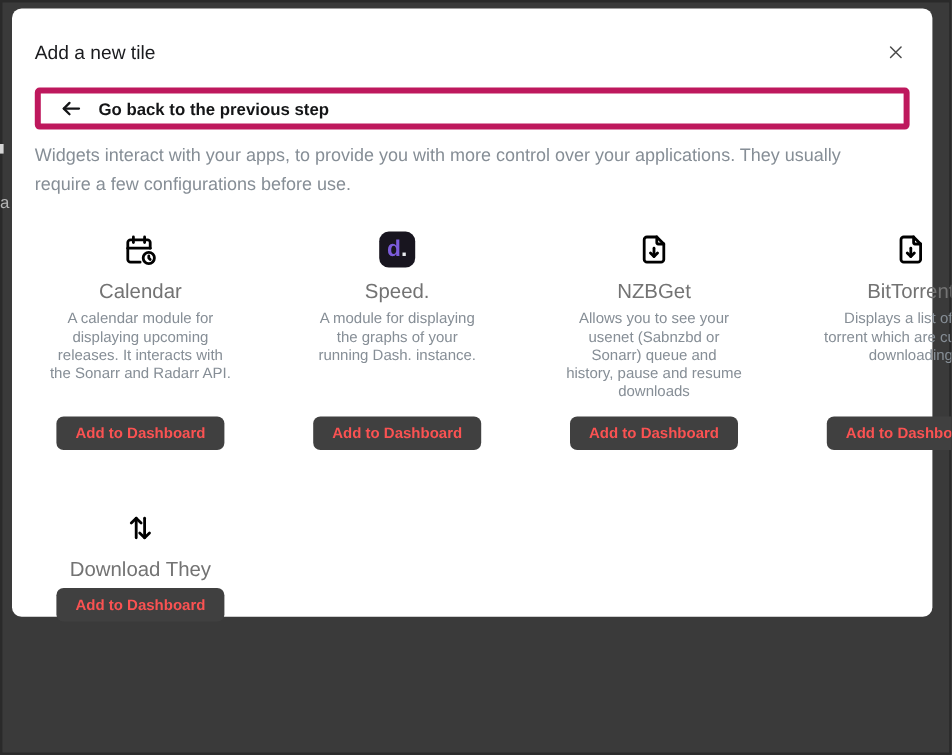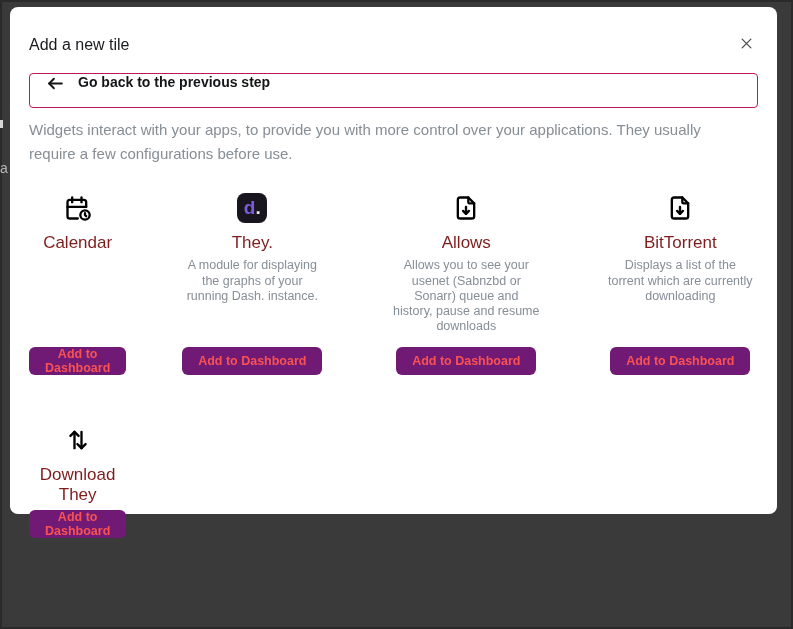--- a/index.html
+++ b/index.html
@@ -24,48 +24,48 @@
   }
   .modal-header { display: flex; align-items: center; justify-content: space-between; height: 24px; }
   .modal-title { font-size: 16px; font-weight: 500; color: #1a1b1e; }
   .close-btn {
     width: 24px; height: 24px; border: none; background: transparent;
     display: flex; align-items: center; justify-content: center;
     color: #4a4a4a; cursor: pointer; border-radius: 4px;
   }
   .back-btn {
     margin-top: 16px; width: 100%; height: 35px;
-    background: #fff; border: 1px solid #be185d; border-radius: 4px;
-    display: flex; align-items: flex-start; gap: 13px; padding: 0 16px;
+    background: #fff; border: 5px solid #be185d; border-radius: 4px;
+    display: flex; align-items: center; gap: 13px; padding: 0 16px;
     font-family: inherit; font-size: 14px; font-weight: 700; color: #141517;
     cursor: pointer;
   }
   .back-arrow { display: flex; align-items: center; color: #141517; }
   .modal-desc {
     margin-top: 10px;
     font-size: 15px; line-height: 1.58; color: #868e96;
     white-space: pre-line;
   }
   .tile-grid {
     margin-top: 28px;
     display: grid;
     grid-template-columns: repeat(4, 1fr);
     column-gap: 38px; row-gap: 50px;
   }
   .tile { display: flex; flex-direction: column; align-items: center; text-align: center; }
   .tile-icon { height: 30px; margin-bottom: 10px; display: flex; align-items: center; justify-content: center; color: #000; }
-  .tile-title { font-size: 17px; color: #7f1d1d; margin-bottom: 5px; }
+  .tile-title { font-size: 17px; color: #737373; margin-bottom: 5px; }
   .tile-desc {
     font-size: 12.5px; line-height: 1.22; color: #868e96;
     width: 176px; margin-bottom: 12px; white-space: pre-line;
   }
   .add-btn {
     margin-top: auto;
     height: 28px; padding: 0 16px;
-    background: #701a75; color: #fa5252;
+    background: #404040; color: #fa5252;
     border: none; border-radius: 6px;
     font-family: inherit; font-size: 12.5px; font-weight: 600;
     display: inline-flex; align-items: center; cursor: pointer;
   }
   .dash-logo {
     width: 30px; height: 30px; border-radius: 8px;
     background: #18151f;
     display: flex; align-items: center; justify-content: center;
     font-size: 19px; font-weight: 700; line-height: 1;
     padding-bottom: 2px;
@@ -111,45 +111,49 @@
             <svg width="28" height="28" viewBox="0 0 24 24" fill="none" stroke="currentColor" stroke-width="2" stroke-linecap="round" stroke-linejoin="round">
               <path d="M11.8 21H5a2 2 0 0 1-2-2V7a2 2 0 0 1 2-2h12a2 2 0 0 1 2 2v4"></path>
               <circle cx="18" cy="18" r="4"></circle>
               <path d="M15 3v4"></path>
               <path d="M7 3v4"></path>
               <path d="M3 11h16"></path>
               <path d="M18 16.5v1.5l1 1"></path>
             </svg>
           </div>
           <div class="tile-title">Calendar</div>
+          <div class="tile-desc">A calendar module for
+displaying upcoming
+releases. It interacts with
+the Sonarr and Radarr API.</div>
           <button class="add-btn">Add to Dashboard</button>
         </div>
         <div class="tile">
           <div class="tile-icon">
             <div class="dash-logo">
               <span class="dash-d">d</span>
               <span class="dash-dot">.</span>
             </div>
           </div>
-          <div class="tile-title">They.</div>
+          <div class="tile-title">Speed.</div>
           <div class="tile-desc">A module for displaying
 the graphs of your
 running Dash. instance.</div>
           <button class="add-btn">Add to Dashboard</button>
         </div>
         <div class="tile">
           <div class="tile-icon">
             <svg width="28" height="28" viewBox="0 0 24 24" fill="none" stroke="currentColor" stroke-width="2" stroke-linecap="round" stroke-linejoin="round">
               <path d="M14 3v4a1 1 0 0 0 1 1h4"></path>
               <path d="M17 21H7a2 2 0 0 1-2-2V5a2 2 0 0 1 2-2h7l5 5v11a2 2 0 0 1-2 2z"></path>
               <path d="M12 11v6"></path>
               <path d="M9.5 14.5l2.5 2.5 2.5-2.5"></path>
             </svg>
           </div>
-          <div class="tile-title">Allows</div>
+          <div class="tile-title">NZBGet</div>
           <div class="tile-desc">Allows you to see your
 usenet (Sabnzbd or
 Sonarr) queue and
 history, pause and resume
 downloads</div>
           <button class="add-btn">Add to Dashboard</button>
         </div>
         <div class="tile">
           <div class="tile-icon">
             <svg width="28" height="28" viewBox="0 0 24 24" fill="none" stroke="currentColor" stroke-width="2" stroke-linecap="round" stroke-linejoin="round">

